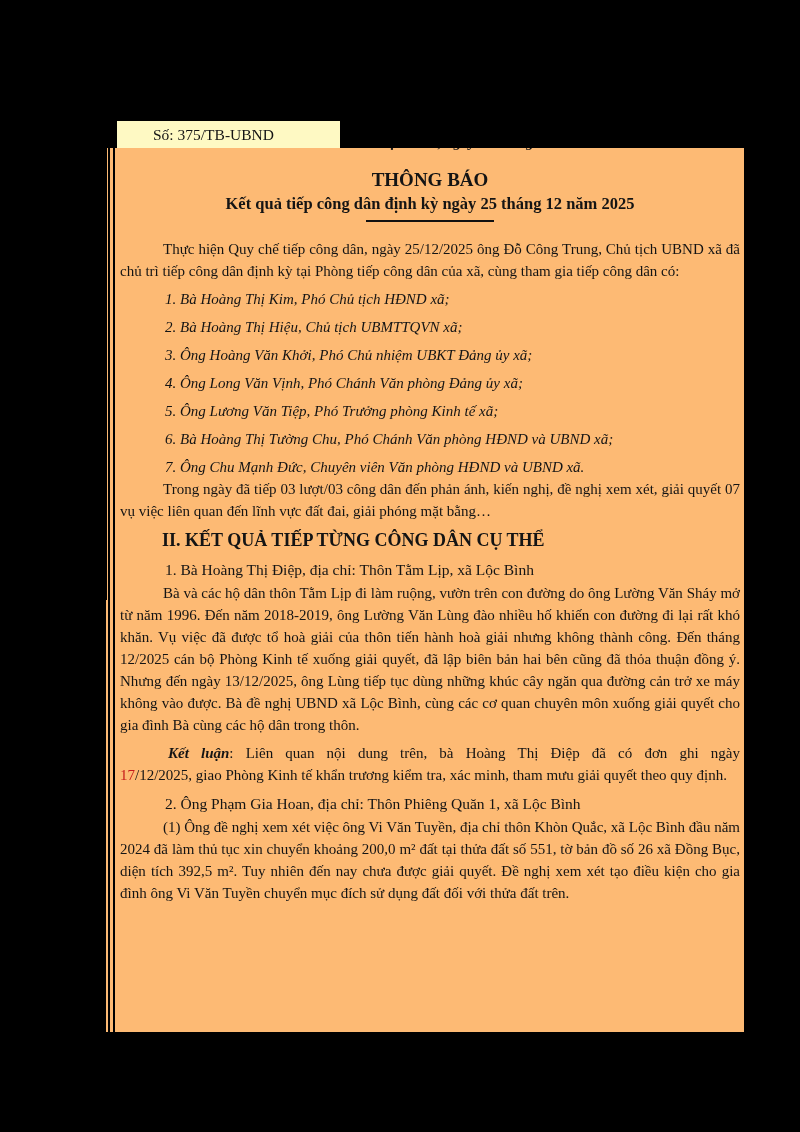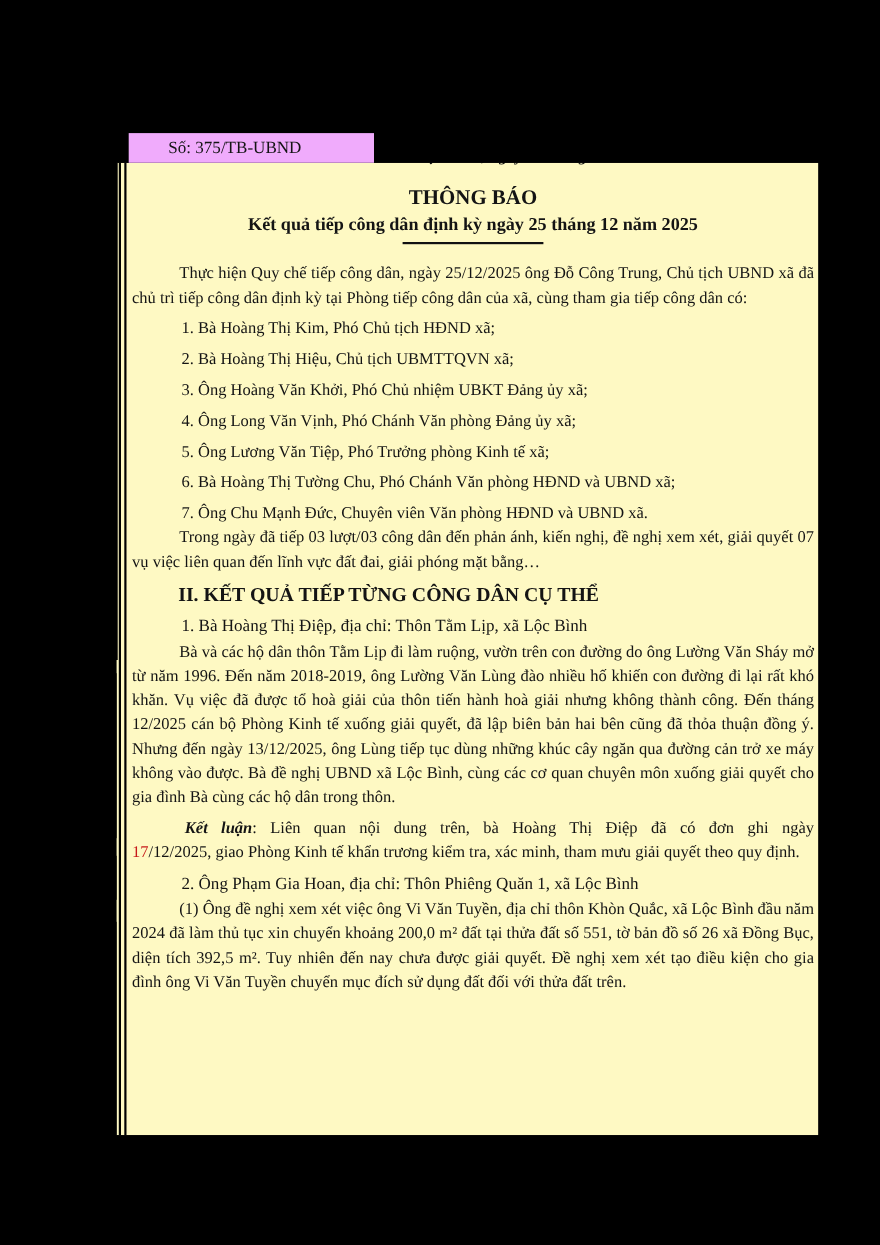--- a/index.html
+++ b/index.html
@@ -1,50 +1,50 @@
 <!DOCTYPE html>
 <html><head>
 <meta charset="utf-8">
 <style>
   html,body{margin:0;padding:0;background:#000;}
   .stage{position:relative;width:800px;height:1132px;background:#000;overflow:hidden;
          font-family:"Liberation Serif","DejaVu Serif",serif;color:#141414;}
   
-  .page{position:absolute;left:106px;top:148px;width:638px;height:884px;background:#fef9c3;
+  .page{position:absolute;left:106px;top:148px;width:638px;height:884px;background:#fdba74;
         z-index:1;overflow:hidden;box-sizing:border-box;padding:20px 4px 0 14px;}
   
   .band{position:absolute;background:#000;}
   .band-top{left:0;top:0;width:800px;height:148px;z-index:5;}
   .band-right{left:744px;top:0;width:56px;height:1132px;z-index:5;}
   .band-bottom{left:0;top:1032px;width:800px;height:100px;z-index:5;}
   
   .art{position:absolute;background:#000;z-index:3;}
   .mass{left:0;top:148px;width:107px;height:452px;}
   .mass-step{left:0;top:598px;width:66px;height:16px;}
   .thin-line{left:66px;top:600px;width:2px;height:432px;}
   .border-line-a{left:108px;top:148px;width:2px;height:884px;}
   .border-line-b{left:113px;top:148px;width:2px;height:884px;}
   .block1{left:74px;top:612px;width:32px;height:150px;}
   .block2{left:74px;top:778px;width:32px;height:40px;}
   .block3{left:74px;top:838px;width:32px;height:194px;}
   .corner{left:0;top:918px;width:62px;height:114px;}
   
-  .so-box{position:absolute;left:117px;top:121px;width:223px;height:27px;background:#f0abfc;z-index:6;
+  .so-box{position:absolute;left:117px;top:121px;width:223px;height:27px;background:#fef9c3;z-index:6;
           font-size:15.5px;line-height:27px;padding-left:36px;box-sizing:border-box;white-space:nowrap;}
   
   .date-sliver{position:absolute;left:380px;top:134px;width:330px;height:20px;z-index:3;
                font-size:15px;font-style:italic;font-weight:bold;white-space:nowrap;overflow:hidden;}
   
   .t1{text-align:center;font-weight:bold;font-size:19px;line-height:24px;}
   .t2{text-align:center;font-weight:bold;font-size:16.5px;line-height:24px;}
   .t-rule{width:128px;height:2px;background:#111;margin:4px auto 0 auto;}
   .para{font-size:15px;line-height:22px;text-align:justify;}
   .indent{text-indent:43px;}
   .intro{margin-top:16px;}
-  .attendee{font-size:15px;line-height:22px;margin-top:6px;padding-left:45px;}
+  .attendee{font-size:15px;line-height:22px;margin-top:6px;padding-left:45px;font-style:italic;}
   .h-sec{font-weight:bold;font-size:15.5px;line-height:24px;margin-top:6px;padding-left:44px;}
   .h-sec2{font-weight:bold;font-size:18px;line-height:24px;margin-top:6px;padding-left:42px;}
   .h-case{font-weight:normal;font-size:15.5px;line-height:24px;margin-top:6px;padding-left:45px;}
   .kl{margin-top:6px;}
   .kl-line1{font-size:15px;line-height:22px;text-align:justify;text-align-last:justify;
             text-indent:48px;white-space:normal;}
   .kl-label{font-weight:bold;font-style:italic;}
   .kl-rest{font-size:15px;line-height:22px;text-align:justify;}
   .red{color:#c61a1a;}
 </style>

